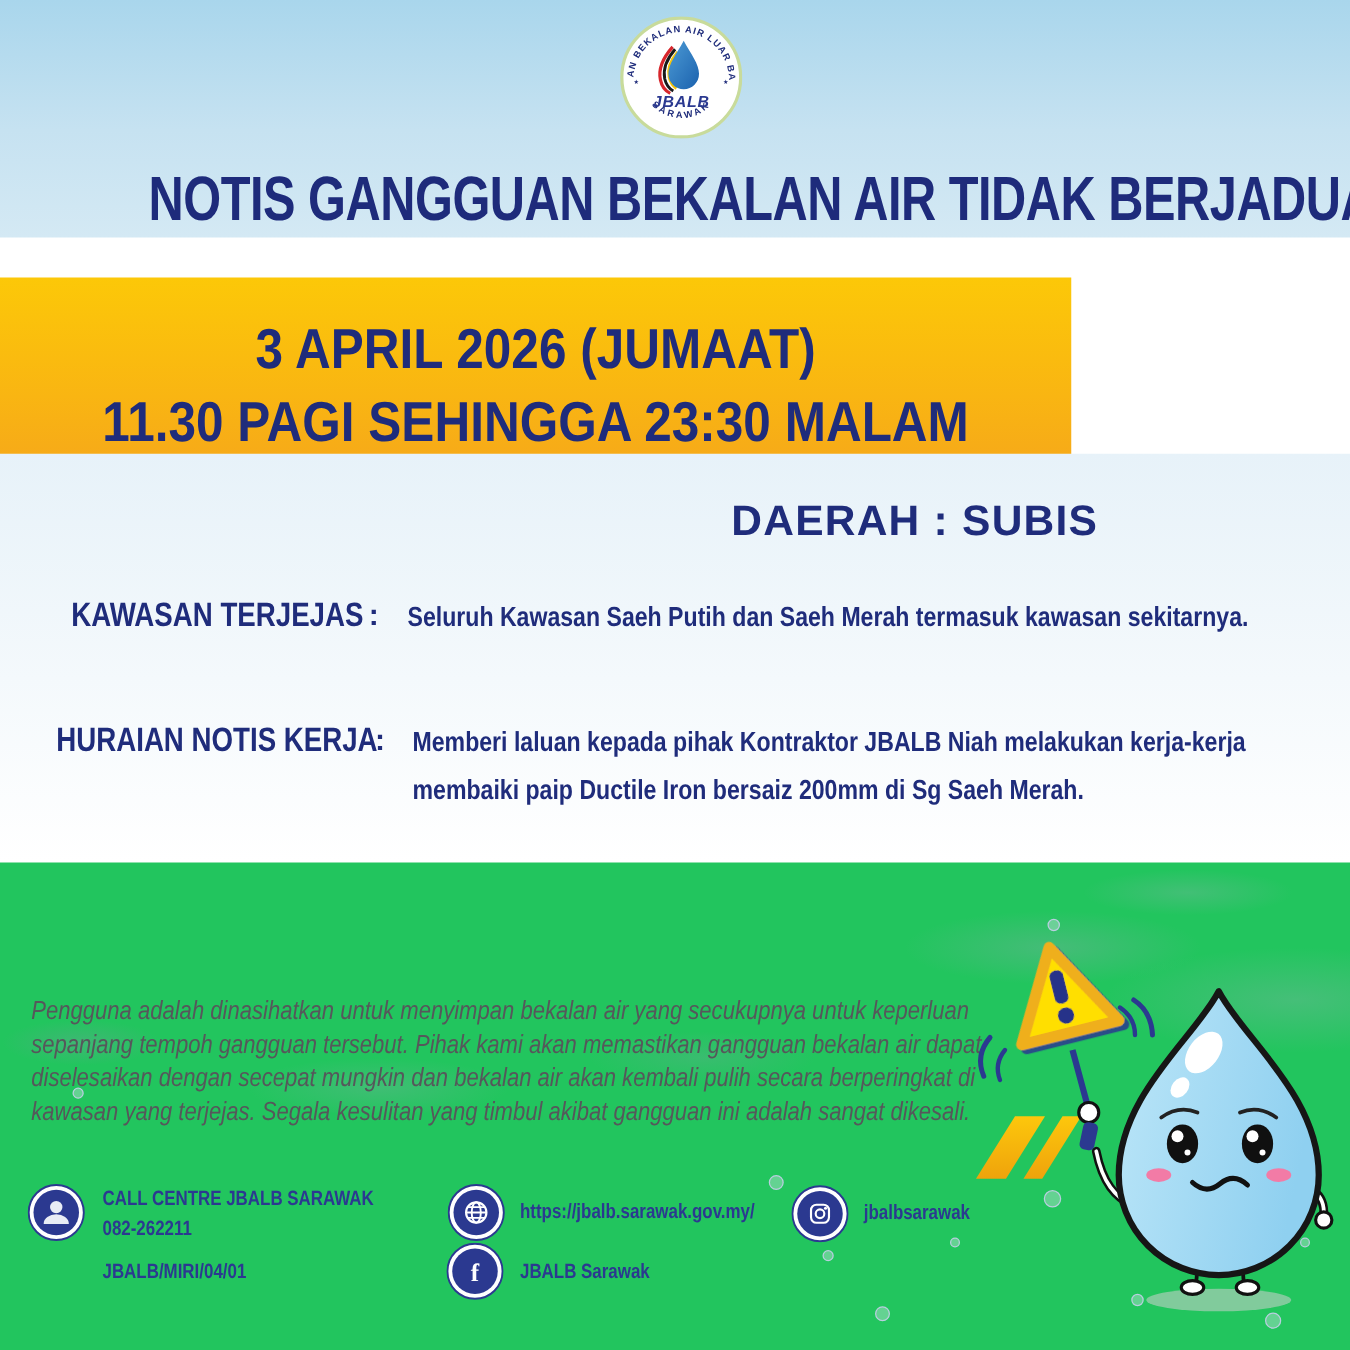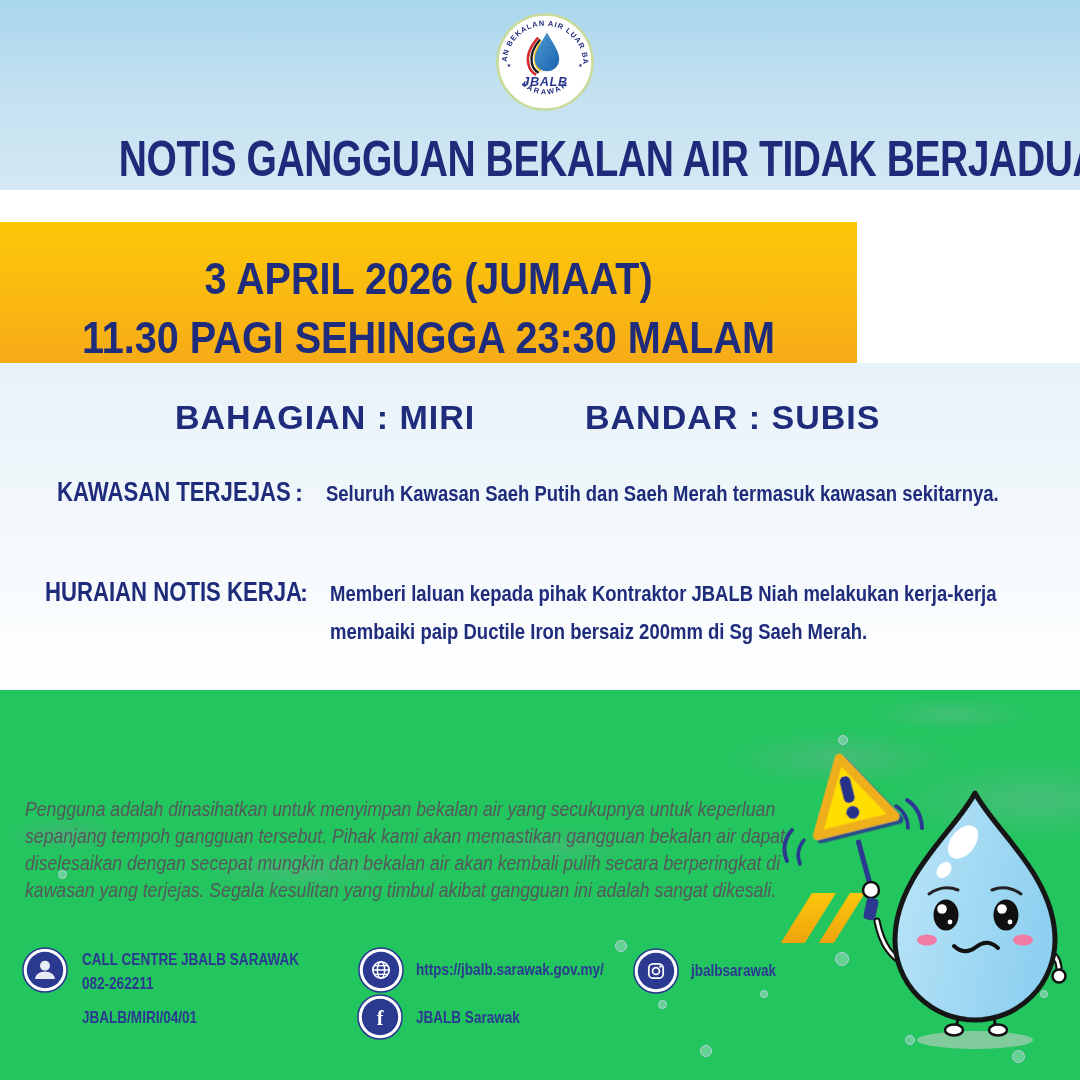--- a/index.html
+++ b/index.html
@@ -126,22 +126,21 @@
   <h1 class="title">NOTIS GANGGUAN BEKALAN AIR TIDAK BERJADUAL</h1>
 
   <div class="band">
     <div class="band-inner">
       <div class="band-line">3 APRIL 2026 (JUMAAT)</div>
       <div class="band-line">11.30 PAGI SEHINGGA 23:30 MALAM</div>
     </div>
   </div>
 
   <div class="sec-info"></div>
-  <div class="loc loc-bahagian">BAHAGIAN : MIRI</div>
-  <div class="loc loc-daerah">BANDAR : SUBIS</div>
+  <div class="loc loc-daerah">DAERAH : SUBIS</div>
 
   <div class="det-label kaw-label">KAWASAN TERJEJAS</div>
   <div class="det-colon kaw-colon">:</div>
   <div class="det-text kaw-text">Seluruh Kawasan Saeh Putih dan Saeh Merah termasuk kawasan sekitarnya.</div>
 
   <div class="det-label hur-label">HURAIAN NOTIS KERJA</div>
   <div class="det-colon hur-colon">:</div>
   <div class="det-text hur-line1">Memberi laluan kepada pihak Kontraktor JBALB Niah melakukan kerja-kerja</div>
   <div class="det-text hur-line2">membaiki paip Ductile Iron bersaiz 200mm di Sg Saeh Merah.</div>
 

